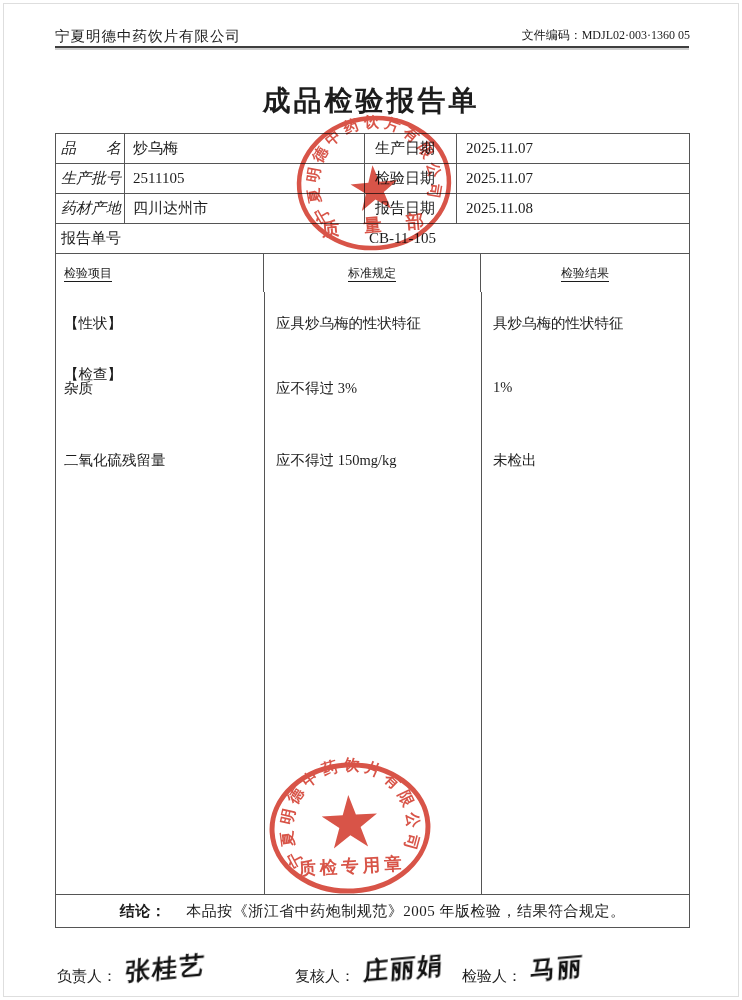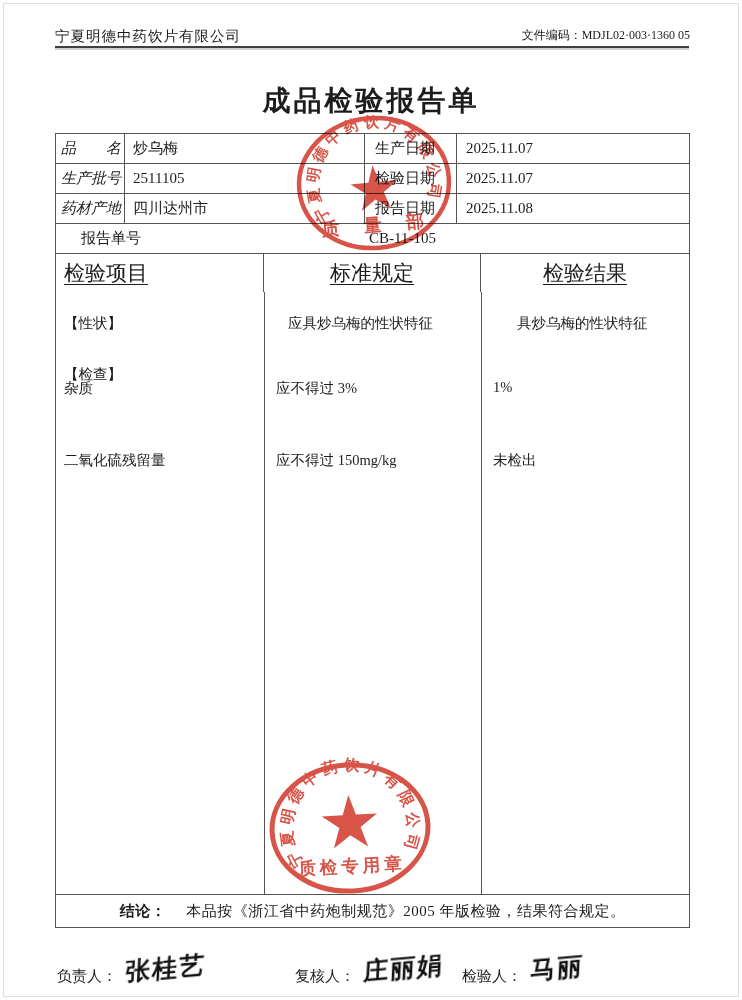--- a/index.html
+++ b/index.html
@@ -23,39 +23,39 @@
   
   .doc-table { position:absolute; left:55px; top:133px; width:635px; border:1px solid #555; background:transparent; }
   .info-row  { display:grid; grid-template-columns:69px 240px 92px 232px; height:30px; border-bottom:1px solid #555; }
   .info-row > div { line-height:28px; font-size:15px; overflow:hidden; white-space:nowrap; }
   .cell-l  { padding-left:5px; border-right:1px solid #555;font-style:italic; }
   .cell-v  { padding-left:8px; border-right:1px solid #555; }
   .cell-l2 { padding-left:10px; border-right:1px solid #555; }
   .cell-v2 { padding-left:9px; }
   .reportno-row { display:grid; grid-template-columns:309px 324px; height:30px; border-bottom:1px solid #555; }
   .reportno-row > div { line-height:28px; font-size:15px; }
-  .reportno-row .rn-label { padding-left:5px;margin-left:20px; }
+  .reportno-row .rn-label { padding-left:5px; }
   .reportno-row .rn-value { padding-left:4px; }
 
   .spec-header { display:grid; grid-template-columns:208px 217px 208px; height:38px; }
-  .spec-header > div { border-right:1px solid #555; display:flex; align-items:center; font-size:21px; }
+  .spec-header > div { border-right:1px solid #555; display:flex; align-items:center; font-size:12px; }
   .spec-header > div:last-child { border-right:none; }
   .sh-item    { justify-content:flex-start; padding-left:8px; }
   .sh-center  { justify-content:center; }
   .spec-header span { text-decoration:underline; text-underline-offset:4px; text-decoration-thickness:1px; }
 
   .spec-body { position:relative; height:602px; }
   .vline { position:absolute; top:0; bottom:0; width:1px; background:#555; }
   .vline.v1 { left:208px; } .vline.v2 { left:425px; }
   .spec-row { position:absolute; left:0; width:100%; display:grid; grid-template-columns:208px 217px 208px; font-size:14.5px; }
   .spec-row > div { white-space:nowrap; overflow:hidden; }
   .spec-row .c1 { padding-left:8px; }
   .spec-row .c2 { padding-left:12px; }
   .spec-row .c3 { padding-left:12px; }
-  .r0 { top:22px;gap:12px; } .r1 { top:73px; } .r2 { top:87px; } .r3 { top:116px; } .r4 { top:159px; }
+  .r0 { top:22px; } .r1 { top:73px; } .r2 { top:87px; } .r3 { top:116px; } .r4 { top:159px; }
 
   .conclusion-row { height:33px; border-top:1px solid #555; display:flex; align-items:center; justify-content:center;
                     font-size:15px; letter-spacing:.5px; }
   .conclusion-row .c-label { font-weight:700; margin-right:20px; }
 
   
   .sig-line { position:absolute; left:0; top:948px; width:100%; height:52px; }
   .sig-group { position:absolute; top:8px; font-size:15px; white-space:nowrap; }
   .sg1 { left:57px; } .sg2 { left:295px; } .sg3 { left:462px; }
   .sig-name { display:inline-block; font-size:25px; font-weight:700; margin-left:8px;

